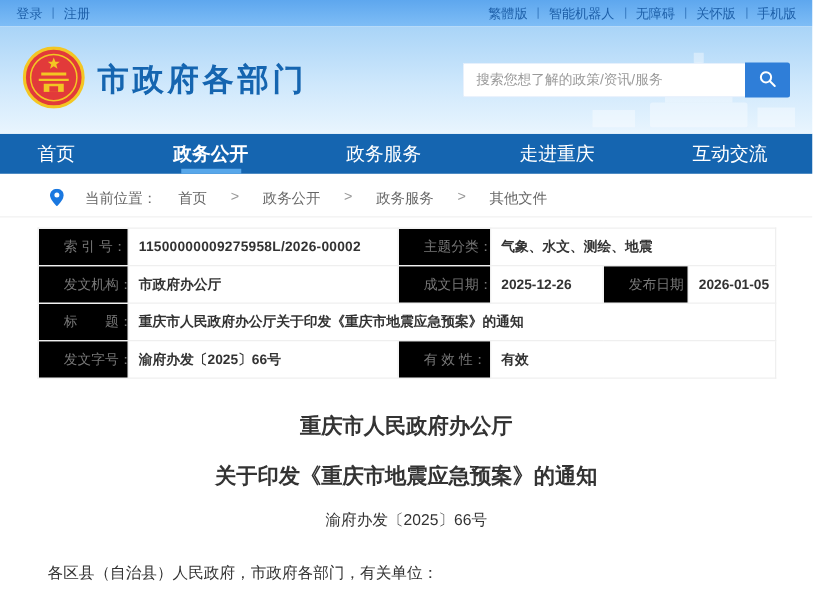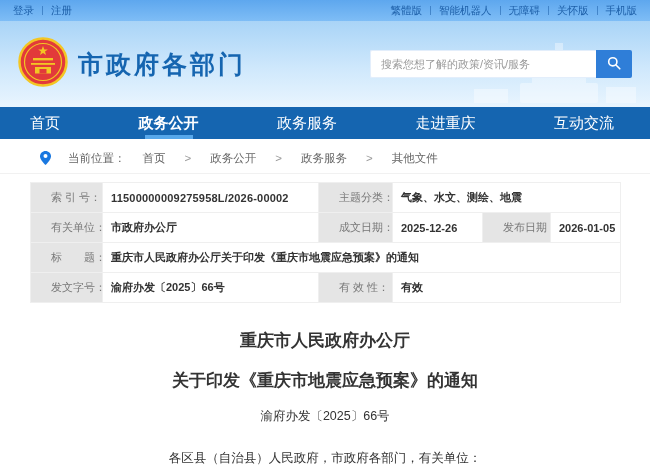--- a/index.html
+++ b/index.html
@@ -71,29 +71,29 @@
   .font-btn{cursor:pointer;color:#333;margin:0 2px;}
   .share-label{color:#666;margin-left:26px;}
   .share-ico{cursor:pointer;display:flex;align-items:center;}
   
   .content{padding:8px 30px 0;}
   table.meta{width:590px;border-collapse:collapse;table-layout:fixed;}
   .meta th,.meta td{
     border:1px solid #efefef;font-size:11px;padding:7px 8px;
     text-align:left;white-space:nowrap;overflow:hidden;font-weight:normal;
   }
-  .meta th{background:#e5e5e5;color:#777;padding-left:20px;}
+  .meta th{background:#000000;color:#777;padding-left:20px;}
   .meta td{color:#333;font-weight:bold;}
   .idx{font-size:10px;letter-spacing:.2px;color:#444;}
   
   .doc{text-align:center;}
   .doc-t1{font-size:17px;font-weight:bold;color:#333;margin-top:26px;}
   .doc-t2{font-size:17px;font-weight:bold;color:#333;margin-top:17px;}
   .doc-no{font-size:12.5px;color:#333;margin-top:16px;}
-  .para{font-size:12.5px;color:#333;line-height:1.55;margin:0 8px;text-align:center;}
+  .para{font-size:12.5px;color:#333;line-height:1.55;margin:0 8px;text-align:left;}
   .p1{margin-top:24px;}
 </style>
 </head>
 <body>
 
 <div class="topbar">
   <div class="grp">
     <span class="tlink">登录</span>
     <span class="tsep"></span>
     <span class="tlink">注册</span>
@@ -203,21 +203,21 @@
         <col style="width:70px">
     </colgroup>
     <tbody>
         <tr>
       <th>索 引 号：</th>
       <td class="idx">11500000009275958L/2026-00002</td>
       <th>主题分类：</th>
       <td colspan="3">气象、水文、测绘、地震</td>
     </tr>
     <tr>
-      <th>有关单位：</th>
+      <th>发文机构：</th>
       <td>市政府办公厅</td>
       <th>成文日期：</th>
       <td>2025-12-26</td>
       <th>发布日期：</th>
       <td>2026-01-05</td>
     </tr>
     <tr>
       <th>标　　题：</th>
       <td colspan="5">重庆市人民政府办公厅关于印发《重庆市地震应急预案》的通知</td>
     </tr>

